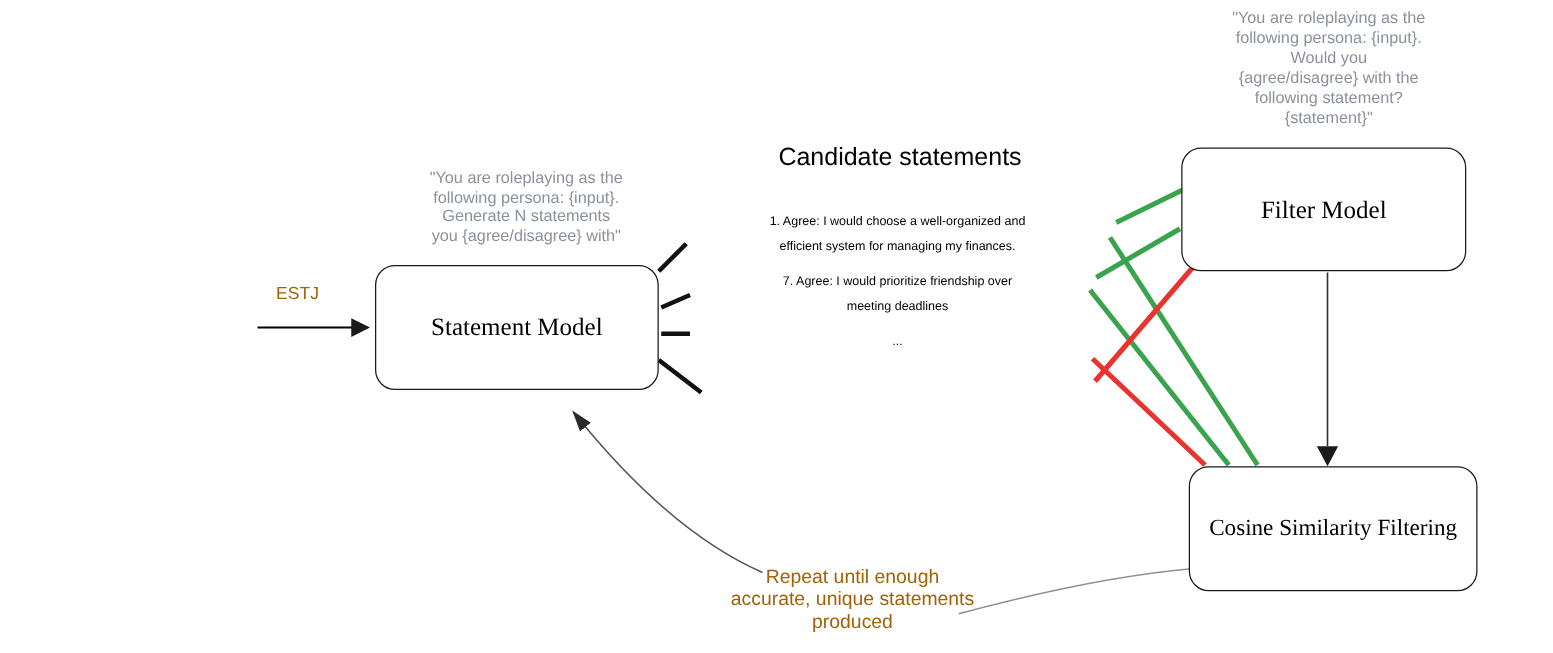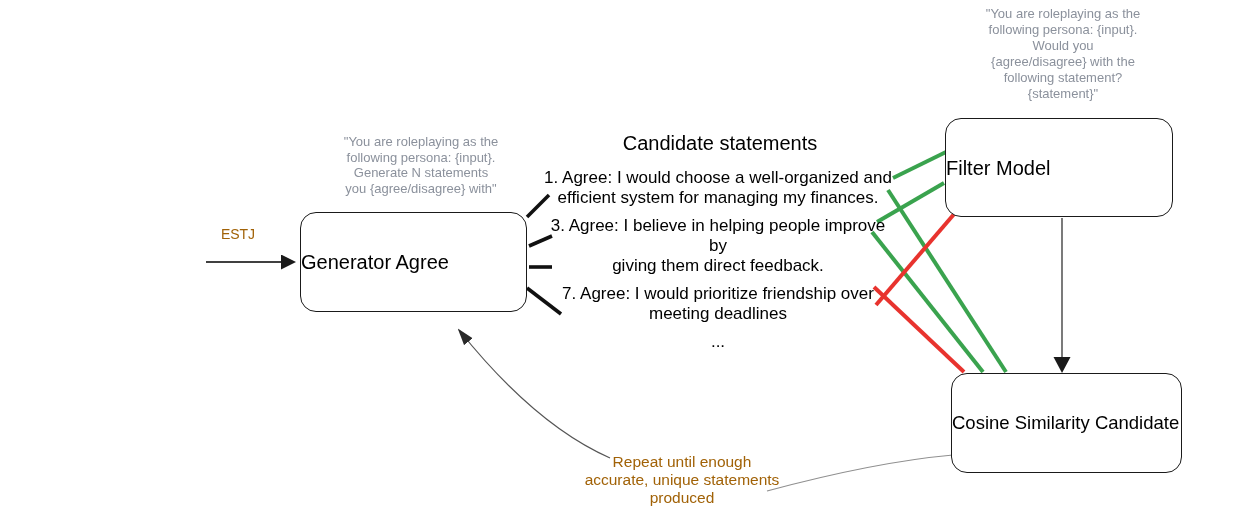--- a/index.html
+++ b/index.html
@@ -10,37 +10,38 @@
     font-family:"Liberation Sans","DejaVu Sans",sans-serif;
     color:#111;
     overflow:hidden;
   }
   #connectors{position:absolute;left:0;top:0;width:1242px;height:522px;}
   .abs{position:absolute;}
   .node{
     position:absolute;
     background:#fff;
     border:1.6px solid #1a1a1a;
-    display:flex;align-items:center;justify-content:flex-start;
+    display:flex;align-items:center;justify-content:center;
     text-align:center;
     box-sizing:border-box;
+    font-family:Liberation Serif, serif;
   }
   .rounded{border-radius:16px;}
   .ellipse{border-radius:50%;}
   .node-label{font-size:20px;line-height:1.2;color:#000;}
   .node-label.small{font-size:18.5px;}
   .prompt{
     font-size:13px;line-height:16px;
     color:#8b919c;
     text-align:center;
     white-space:pre-line;
   }
   .ml{white-space:pre-line;}
   .title{font-size:20px;text-align:center;color:#000;}
-  .stmts{width:356px;text-align:center;font-size:17px;line-height:20px;color:#000;}
+  .stmts{width:356px;text-align:center;font-size:10px;line-height:20px;color:#000;}
   .stmt{margin:0 0 8px 0;white-space:pre-line;}
   .note{font-size:15px;color:#a16207;}
   .center{text-align:center;}
 </style>
 </head>
 <body>
 
 <div id="canvas">
 
   <svg id="connectors" viewBox="0 0 1242 522">
@@ -78,49 +79,47 @@
 
 
   <div class="abs note center" style="left:212px;top:226px;width:52px;font-size:14px;">ESTJ</div>
 
   <div class="abs prompt" style="left: 321px; top: 134px; width: 200px; line-height: 15.5px; color: rgb(139, 145, 156);">"You are roleplaying as the
 following persona: {input}.
 Generate N statements
 you {agree/disagree} with"</div>
 
   <div class="node rounded" style="left:300px;top:212px;width:227px;height:100px;">
-    <div class="node-label">Generator Agree</div>
+    <div class="node-label">Statement Model</div>
   </div>
 
-  <div class="abs title" style="left:545px;top:115px;width:350px;margin-top:17px;">Candidate statements</div>
+  <div class="abs title" style="left:545px;top:115px;width:350px;">Candidate statements</div>
 
   <div class="abs stmts" style="left:540px;top:168px;">
     <div class="stmt">1. Agree: I would choose a well-organized and
 efficient system for managing my finances.</div>
-    <div class="stmt">3. Agree: I believe in helping people improve by
-giving them direct feedback.</div>
     <div class="stmt">7. Agree: I would prioritize friendship over
 meeting deadlines</div>
     <div class="stmt">...</div>
   </div>
 
   <div class="abs prompt" style="left: 963px; top: 6px; width: 200px; color: rgb(139, 145, 156);">"You are roleplaying as the
 following persona: {input}.
 Would you
 {agree/disagree} with the
 following statement?
 {statement}"</div>
 
   <div class="node rounded" style="left:945px;top:118px;width:228px;height:99px;">
     <div class="node-label">Filter Model</div>
   </div>
 
 
   <div class="node rounded" style="left:951px;top:373px;width:231px;height:100px;">
-    <div class="node-label small">Cosine Similarity Candidate</div>
+    <div class="node-label small">Cosine Similarity Filtering</div>
   </div>
 
 
   <div class="abs note center ml" style="left:572px;top:453px;width:220px;font-size:15.5px;line-height:18px;">Repeat until enough
 accurate, unique statements
 produced</div>
 
 </div>
 
 </body></html>

